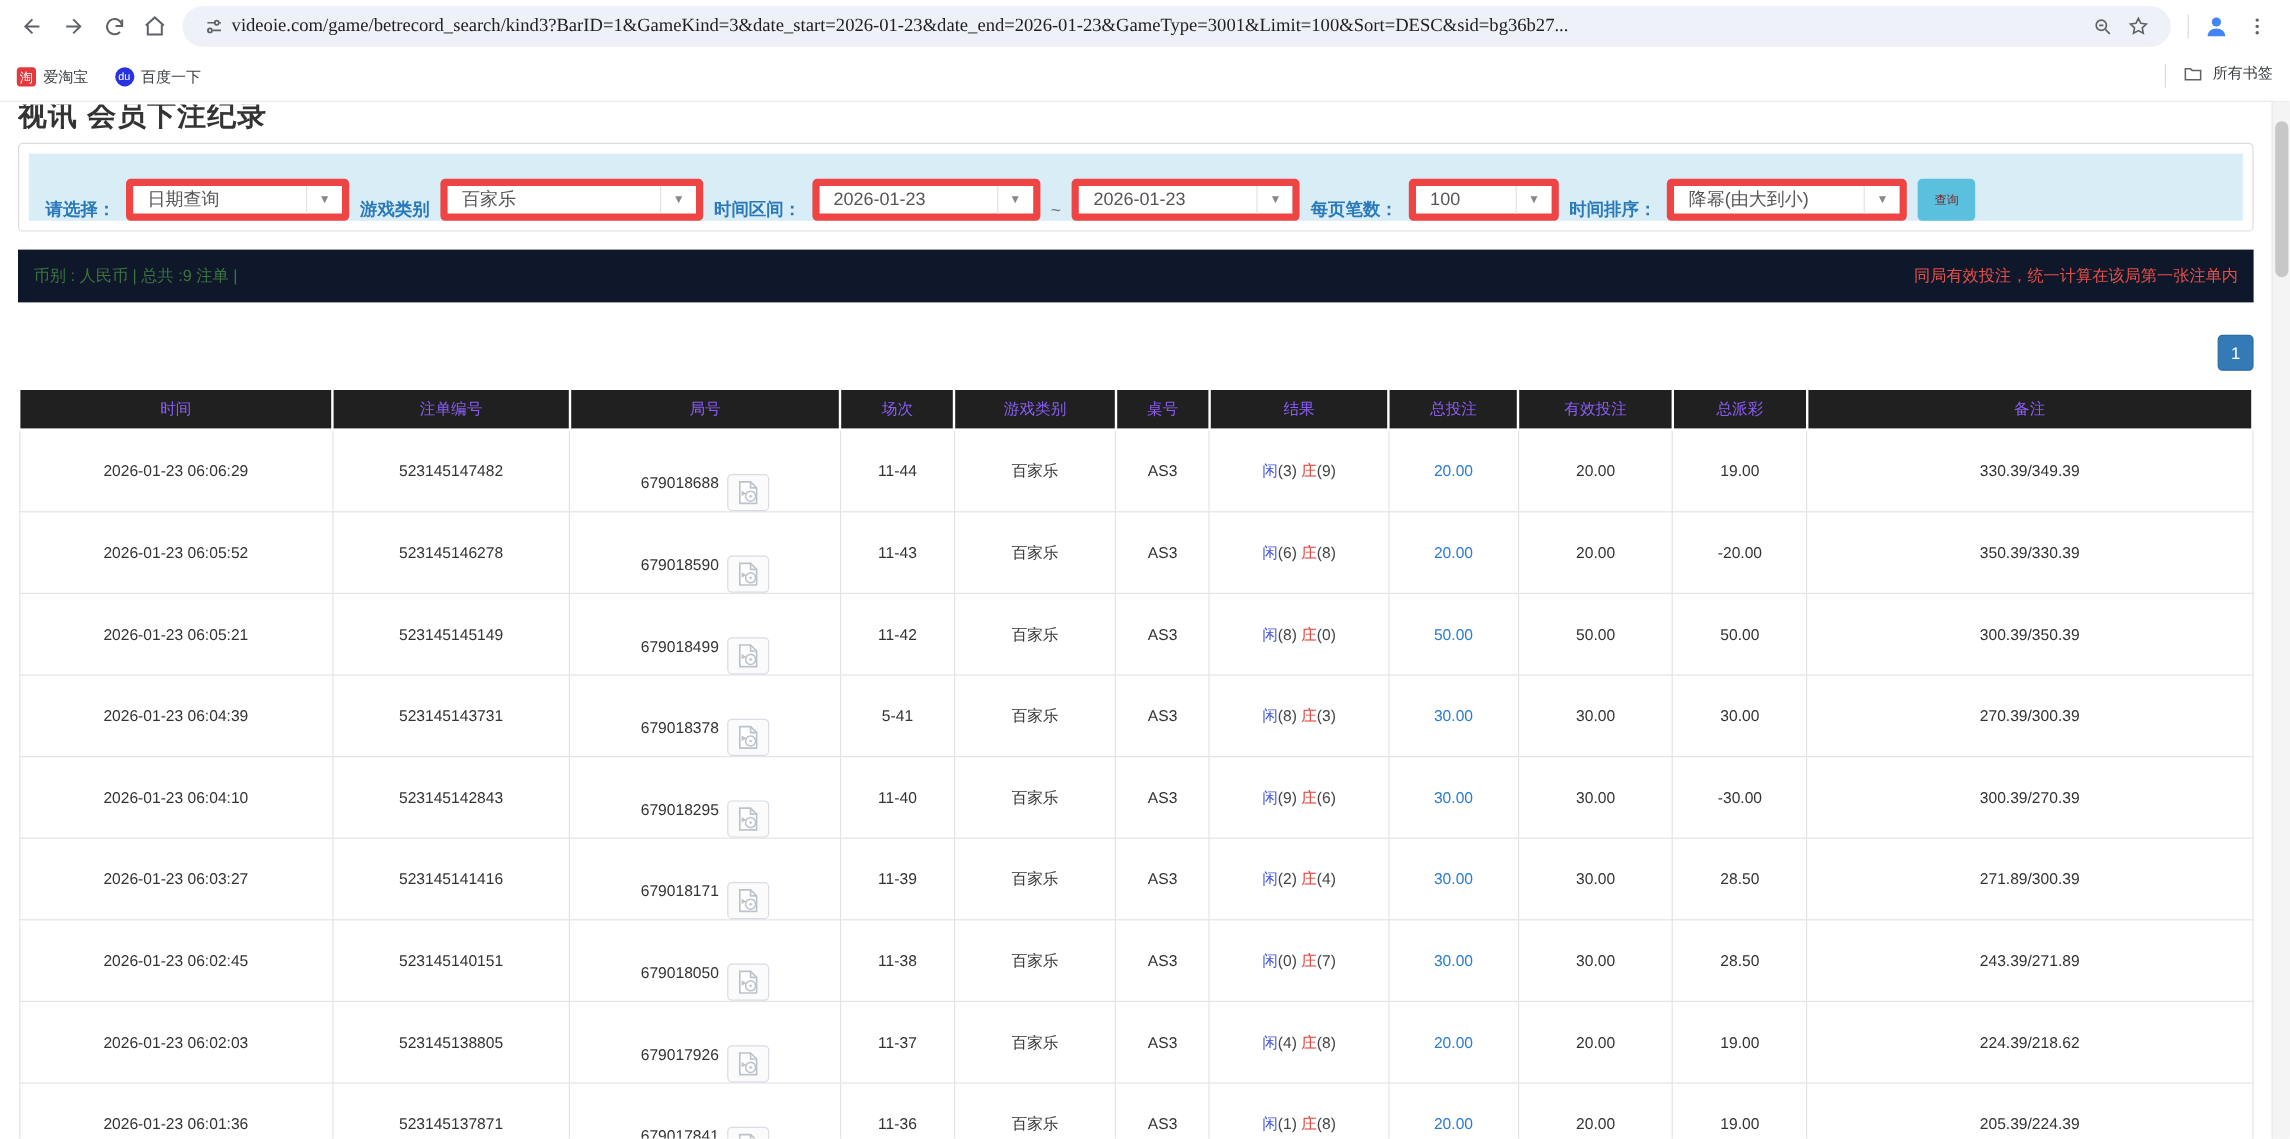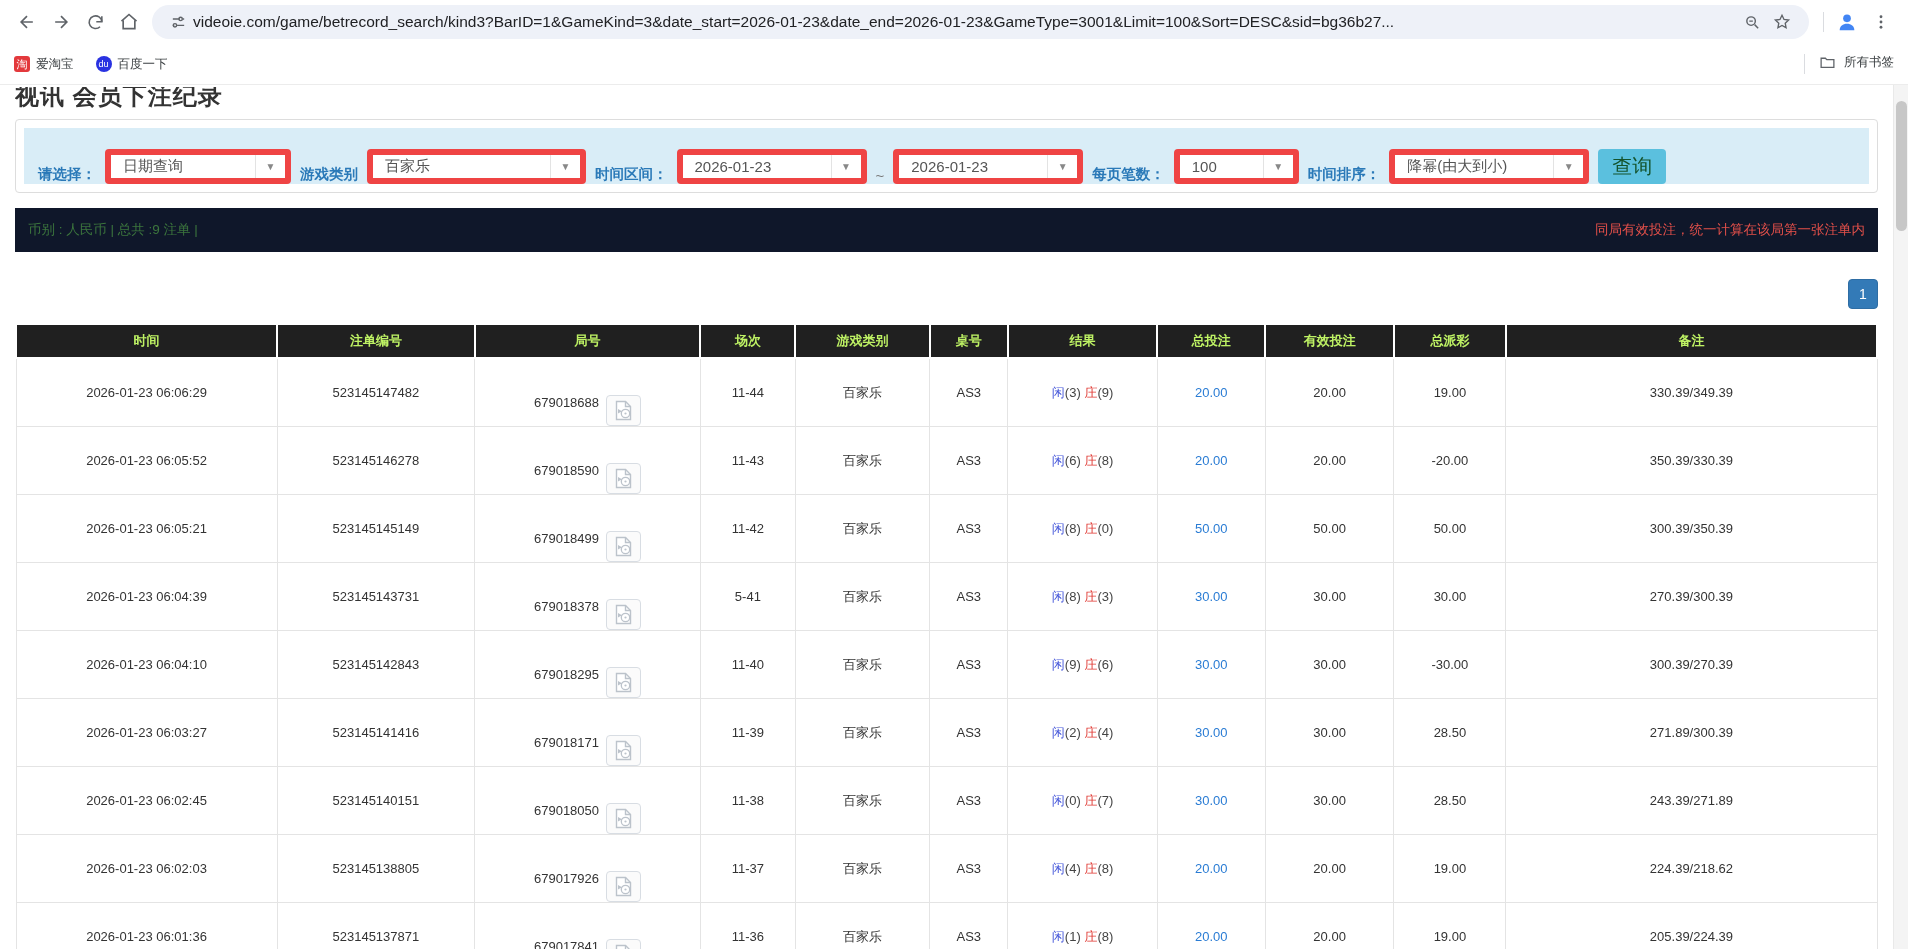--- a/index.html
+++ b/index.html
@@ -6,21 +6,21 @@
   html,body { width:1908px; height:949px; overflow:hidden; background:#fff;
     font-family:"Liberation Sans","DejaVu Sans",sans-serif; }
 
   
   .toolbar { height:44px; display:flex; align-items:center; padding:0 10px; background:#fff; }
   .nav-ico { width:34px; height:34px; border-radius:50%; display:flex; align-items:center; justify-content:center;
     color:#5f6368; font-size:19px; cursor:pointer; flex:0 0 auto; }
   .nav-ico svg { display:block; }
   .url-pill { flex:1 1 auto; height:34px; background:#eef1f8; border-radius:17px; margin:0 8px 0 6px;
     display:flex; align-items:center; padding:0 12px; min-width:0; }
-  .url-text { font-size:15.5px; color:#202124; white-space:nowrap; overflow:hidden; text-overflow:ellipsis; flex:1 1 auto; }
+  .url-text { font-size:15.5px; color:#202124; white-space:nowrap; overflow:hidden; text-overflow:ellipsis; flex:1 1 auto;font-family:Liberation Serif, serif; }
   .pill-ico { flex:0 0 auto; margin:0 6px; color:#5f6368; display:flex; align-items:center; }
   .chrome-div { width:1px; height:20px; background:#dadce0; margin:0 6px; flex:0 0 auto; }
   .bookmarks { height:41px; display:flex; align-items:center; padding:0 14px; background:#fff; border-bottom:1px solid #ececec; }
   .bm-item { display:flex; align-items:center; gap:6px; margin-right:22px; cursor:pointer; }
   .bm-label { font-size:12.5px; color:#3c4043; }
   .bm-ico-taobao { width:16px; height:16px; background:#e3393c; color:#fff; border-radius:3px;
     font-size:11px; display:flex; align-items:center; justify-content:center; }
   .bm-ico-baidu { width:16px; height:16px; border-radius:50%; background:#2932e1; color:#fff;
     font-size:9px; display:flex; align-items:center; justify-content:center; font-weight:normal; }
   .bm-right { margin-left:auto; display:flex; gap:8px; }
@@ -32,34 +32,34 @@
   .page-title { font-size:24px; color:#333; font-weight:bold; margin-top:-7px; letter-spacing:1px; }
 
   .filter-panel { margin-top:7px; border:1px solid #ddd; border-radius:4px; padding:8px; background:#fff; }
   .filter-bar { background:#d9edf7; height:56px; display:flex; align-items:flex-end; padding:0 14px; gap:9px; }
   .f-label { color:#2a79b8; font-weight:bold; font-size:14.5px; white-space:nowrap; }
   .dd { background:#fff; border:6px solid #ef4444; border-radius:4px; height:35px; display:flex; align-items:stretch; cursor:pointer; }
   .dd-val { display:flex; align-items:center; padding:0 12px; font-size:15px; color:#555; }
   .dd-arr { width:30px; border-left:1px solid #e3e3e3; display:flex; align-items:center; justify-content:center;
     color:#888; font-size:10px; }
   .tilde { color:#777; font-size:15px; }
-  .btn-query { background:#5bc0de; color:#14532d; border:none; border-radius:4px; height:35px; padding:0 14px;
-    font-size:20px; cursor:pointer; }
+  .btn-query { background:#5bc0de; color:#7f1d1d; border:none; border-radius:4px; height:35px; padding:0 14px;
+    font-size:10px; cursor:pointer; }
 
   .summary-bar { margin-top:15px; height:44px; background:#0f172a; display:flex; align-items:center;
     justify-content:space-between; padding:0 13px; }
   .summary-left { color:#3c763d; font-size:13.5px; }
   .summary-right { color:#e4504a; font-size:13.5px; }
 
   .pagi-row { margin-top:27px; display:flex; justify-content:flex-end; }
   .page-btn { width:30px; height:30px; background:#337ab7; color:#fff; border:1px solid #2e6da4; border-radius:4px;
     font-size:14px; display:flex; align-items:center; justify-content:center; cursor:pointer; }
 
   table.bets { width:100%; border-collapse:collapse; margin-top:14px; table-layout:fixed; }
-  table.bets thead th { background:#202020; color:#bef264; font-size:13px; font-weight:bold; height:34px;
+  table.bets thead th { background:#202020; color:#8b5cf6; font-size:13px; font-weight:normal; height:34px;
     border:2px solid #fff; text-align:center; }
   table.bets tbody td { background:#fff; color:#333; font-size:13px; height:53px; text-align:center;
     border:1px solid #e4e4e4; vertical-align:middle; }
   table.bets tfoot td { background:#9f9f9f; color:#fff; font-size:13px; height:37px; text-align:center;
     border:2px solid #b91c1c; }
   .cell-link { color:#2a7cd4; }
   .res-p { color:#4254d9; }
   .res-b { color:#e03a34; }
   .res-n { color:#444; }
   .neg { color:#ee2c24; }

